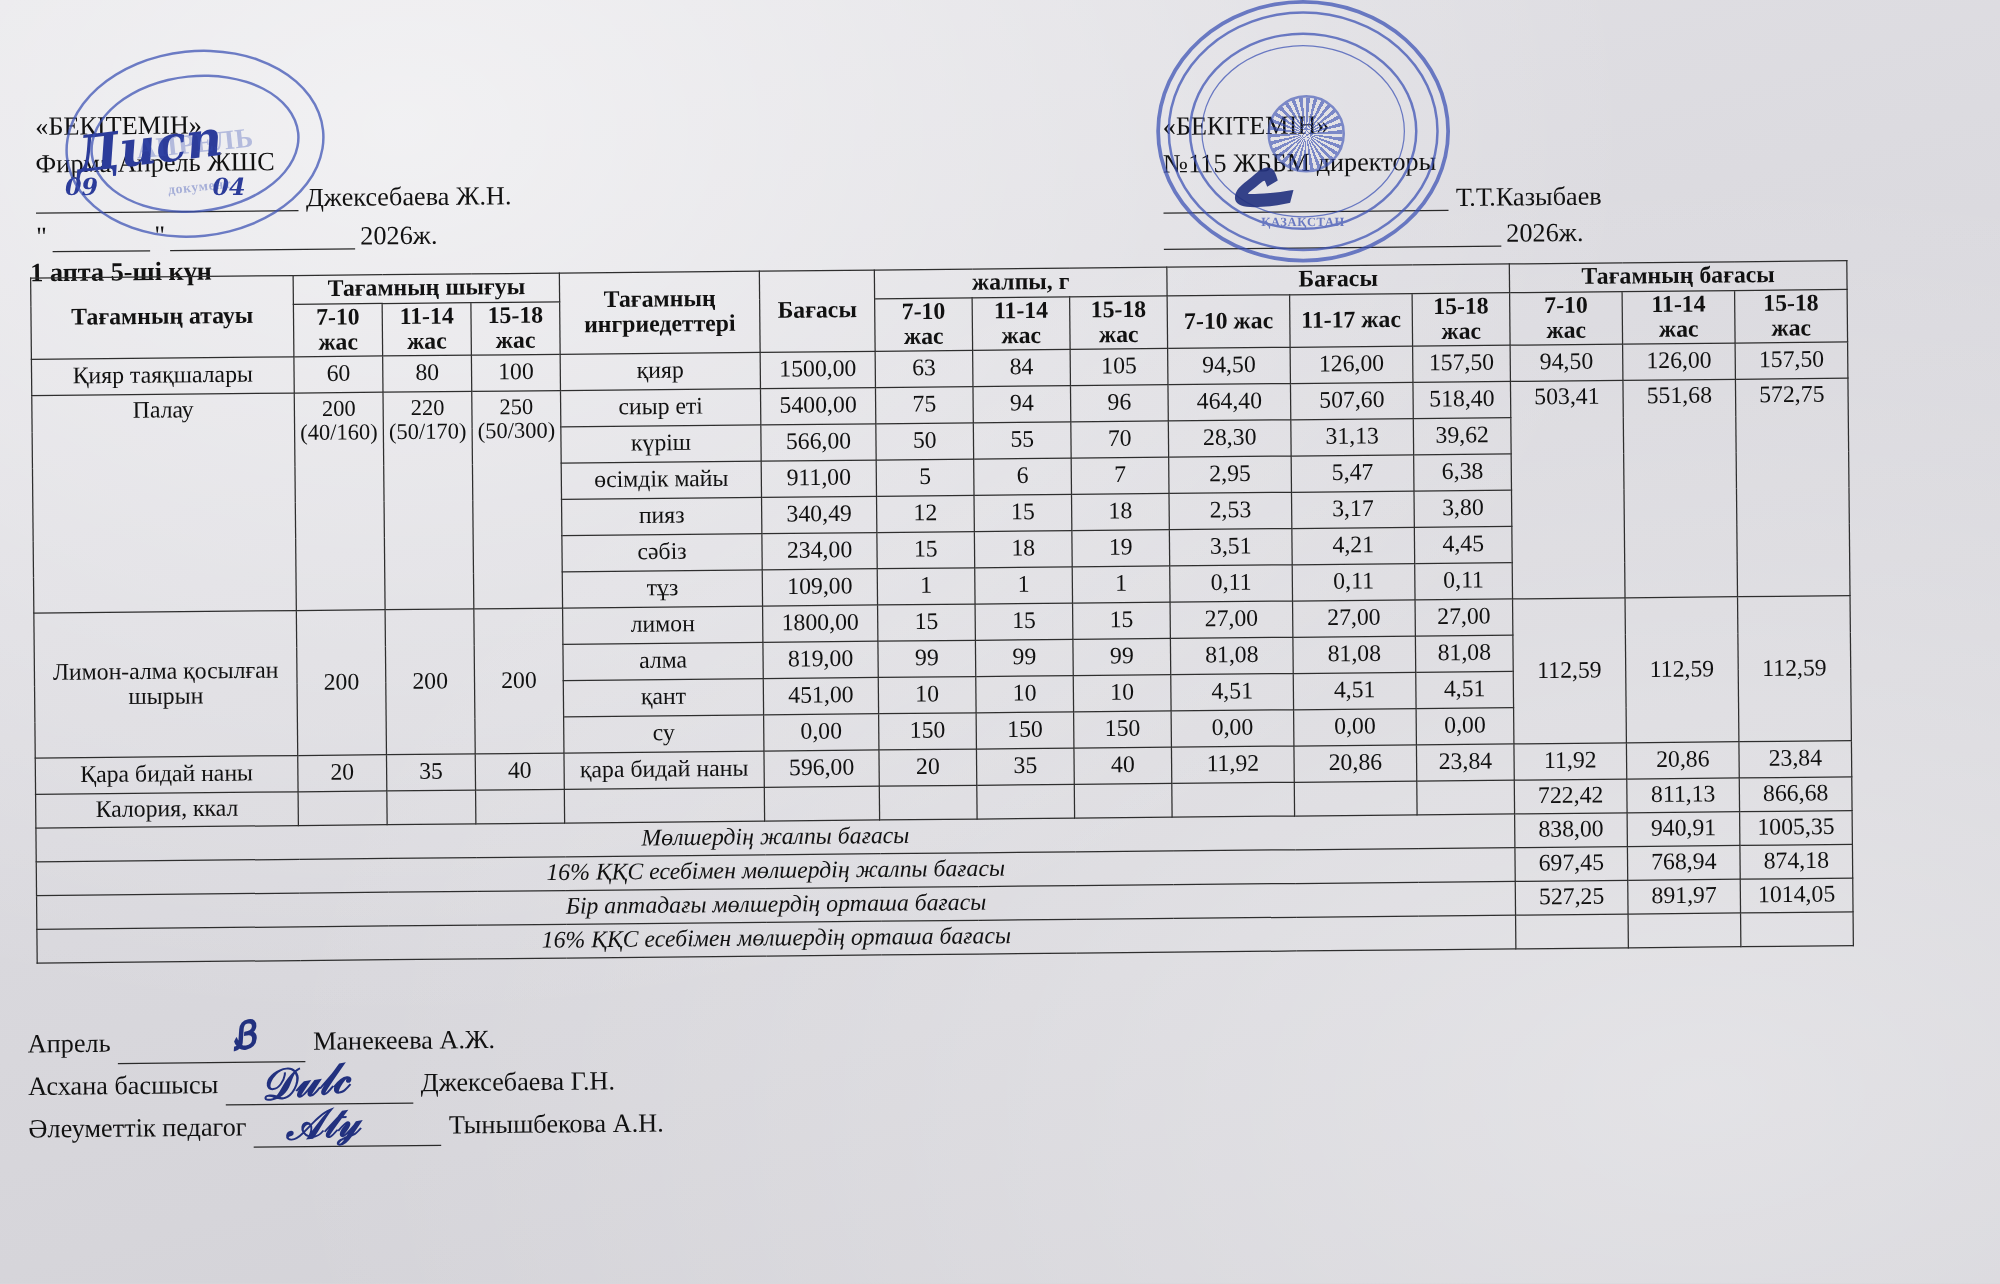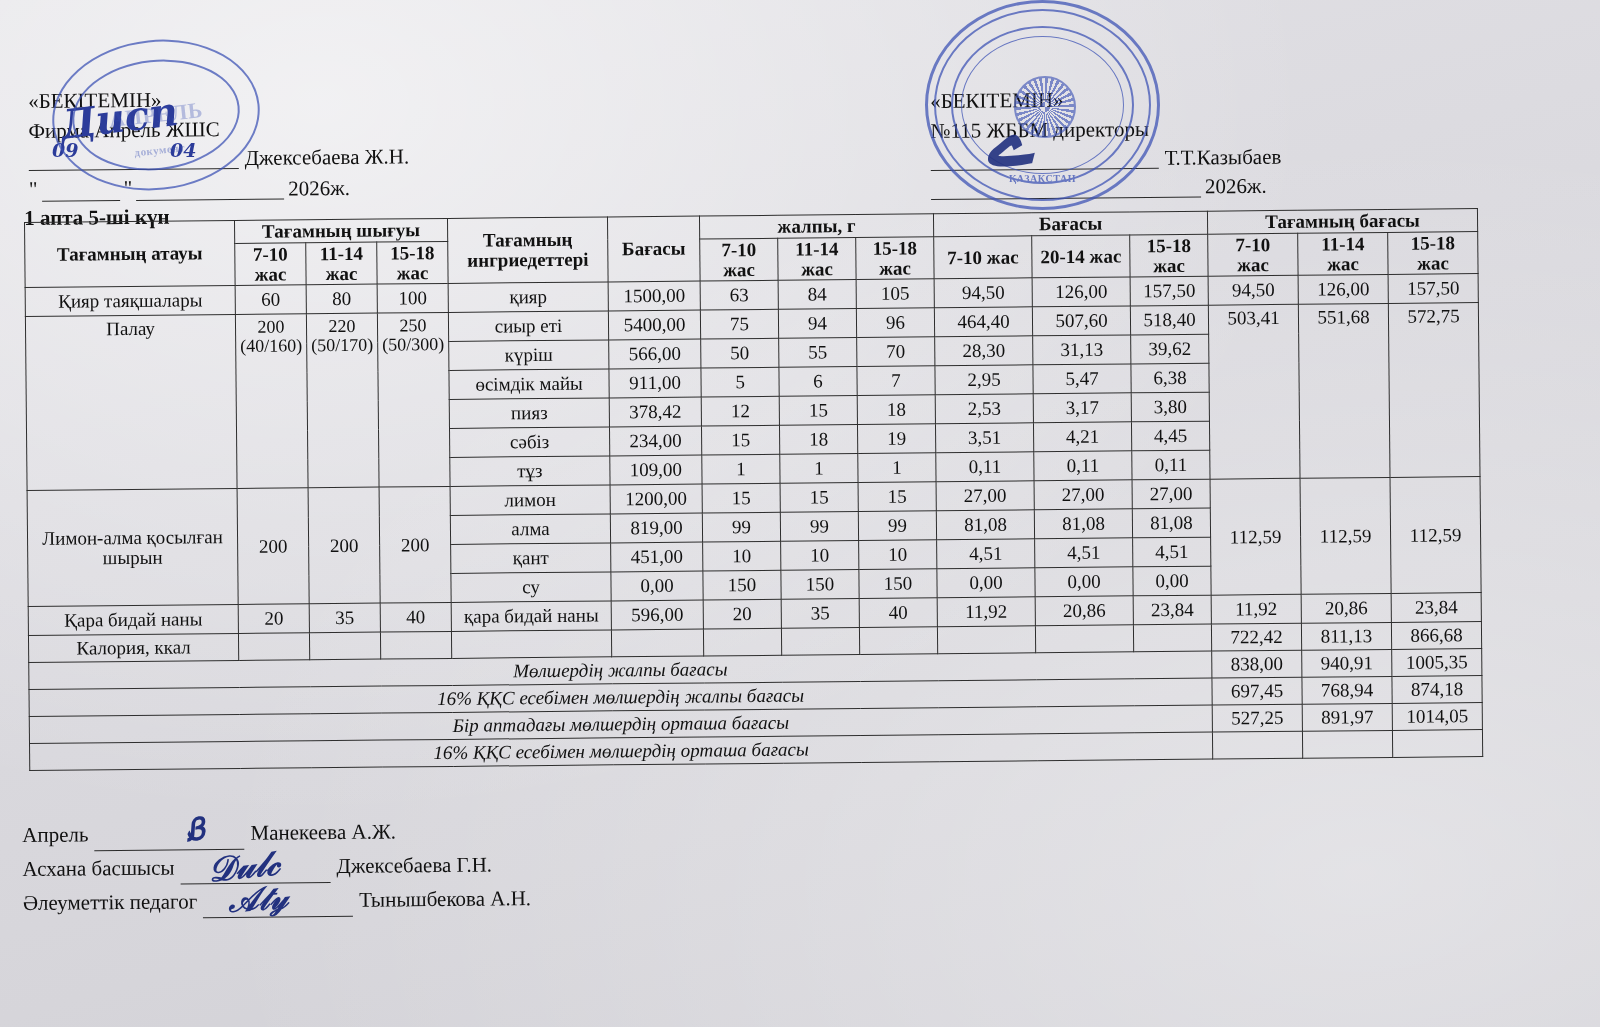--- a/index.html
+++ b/index.html
@@ -199,21 +199,21 @@
     <th colspan="3">Тағамның бағасы</th>
   </tr>
   <tr>
     <th class="small"><span>7-10</span><br><span>жас</span></th>
     <th class="small"><span>11-14</span><br><span>жас</span></th>
     <th class="small"><span>15-18</span><br><span>жас</span></th>
     <th class="small"><span>7-10</span><br><span>жас</span></th>
     <th class="small"><span>11-14</span><br><span>жас</span></th>
     <th class="small"><span>15-18</span><br><span>жас</span></th>
     <th class="small">7-10 жас</th>
-    <th class="small">20-14 жас</th>
+    <th class="small">11-17 жас</th>
     <th class="small"><span>15-18</span><br><span>жас</span></th>
     <th class="small"><span>7-10</span><br><span>жас</span></th>
     <th class="small"><span>11-14</span><br><span>жас</span></th>
     <th class="small"><span>15-18</span><br><span>жас</span></th>
   </tr>
 
   <tr class="ing">
     <td class="lft">Қияр таяқшалары</td>
     <td>60</td>
     <td>80</td>
@@ -263,21 +263,21 @@
     <td>911,00</td>
     <td>5</td>
     <td>6</td>
     <td>7</td>
     <td>2,95</td>
     <td>5,47</td>
     <td>6,38</td>
   </tr>
   <tr class="ing">
     <td class="lft">пияз</td>
-    <td>378,42</td>
+    <td>340,49</td>
     <td>12</td>
     <td>15</td>
     <td>18</td>
     <td>2,53</td>
     <td>3,17</td>
     <td>3,80</td>
   </tr>
   <tr class="ing">
     <td class="lft">сәбіз</td>
     <td>234,00</td>
@@ -298,21 +298,21 @@
     <td>0,11</td>
     <td>0,11</td>
   </tr>
 
   <tr class="ing">
     <td class="lft" rowspan="4" style="vertical-align:middle;"><span>Лимон-алма қосылған</span><br><span>шырын</span></td>
     <td rowspan="4" style="vertical-align:middle;">200</td>
     <td rowspan="4" style="vertical-align:middle;">200</td>
     <td rowspan="4" style="vertical-align:middle;">200</td>
     <td class="lft">лимон</td>
-    <td>1200,00</td>
+    <td>1800,00</td>
     <td>15</td>
     <td>15</td>
     <td>15</td>
     <td>27,00</td>
     <td>27,00</td>
     <td>27,00</td>
     <td rowspan="4" style="vertical-align:middle;">112,59</td>
     <td rowspan="4" style="vertical-align:middle;">112,59</td>
     <td rowspan="4" style="vertical-align:middle;">112,59</td>
   </tr>

